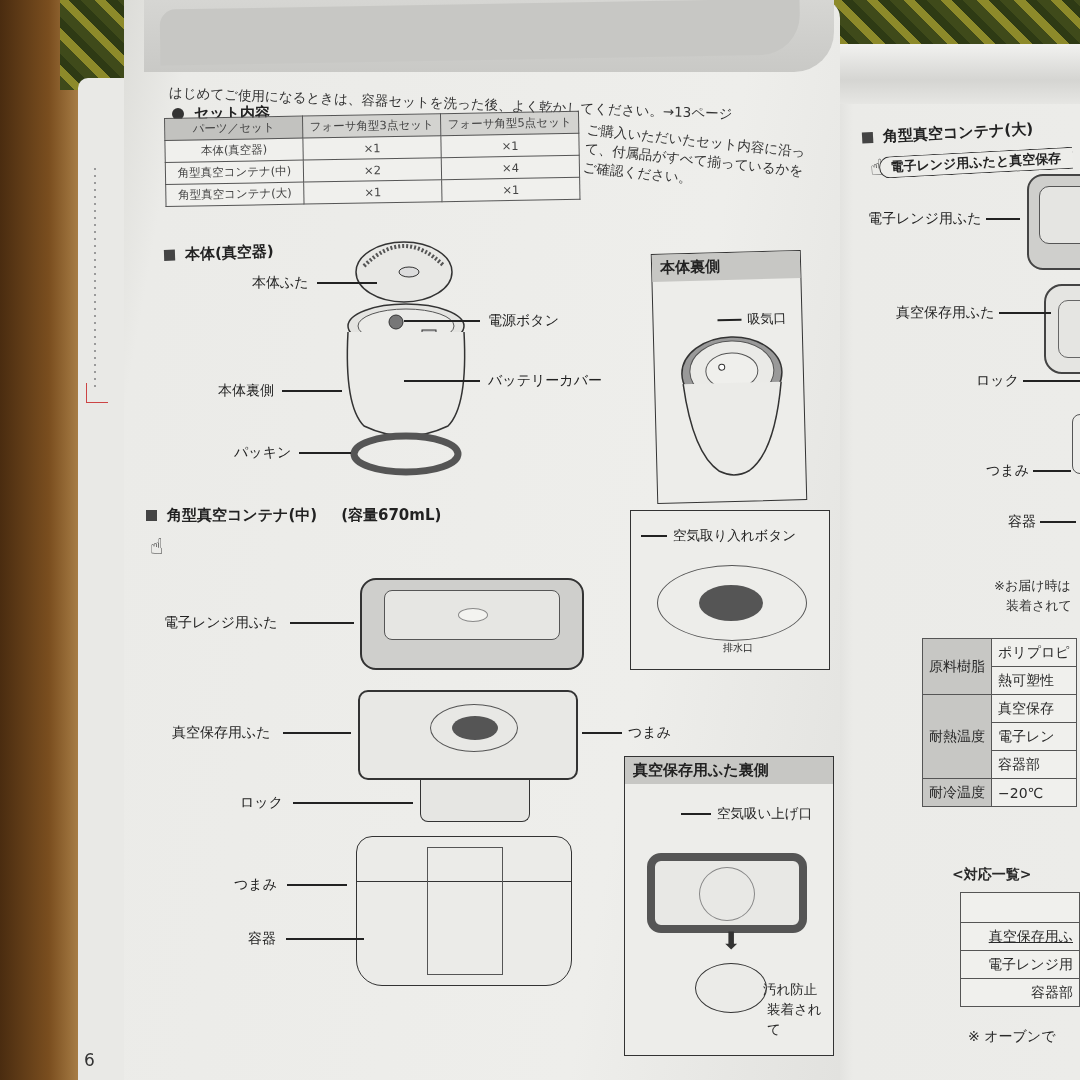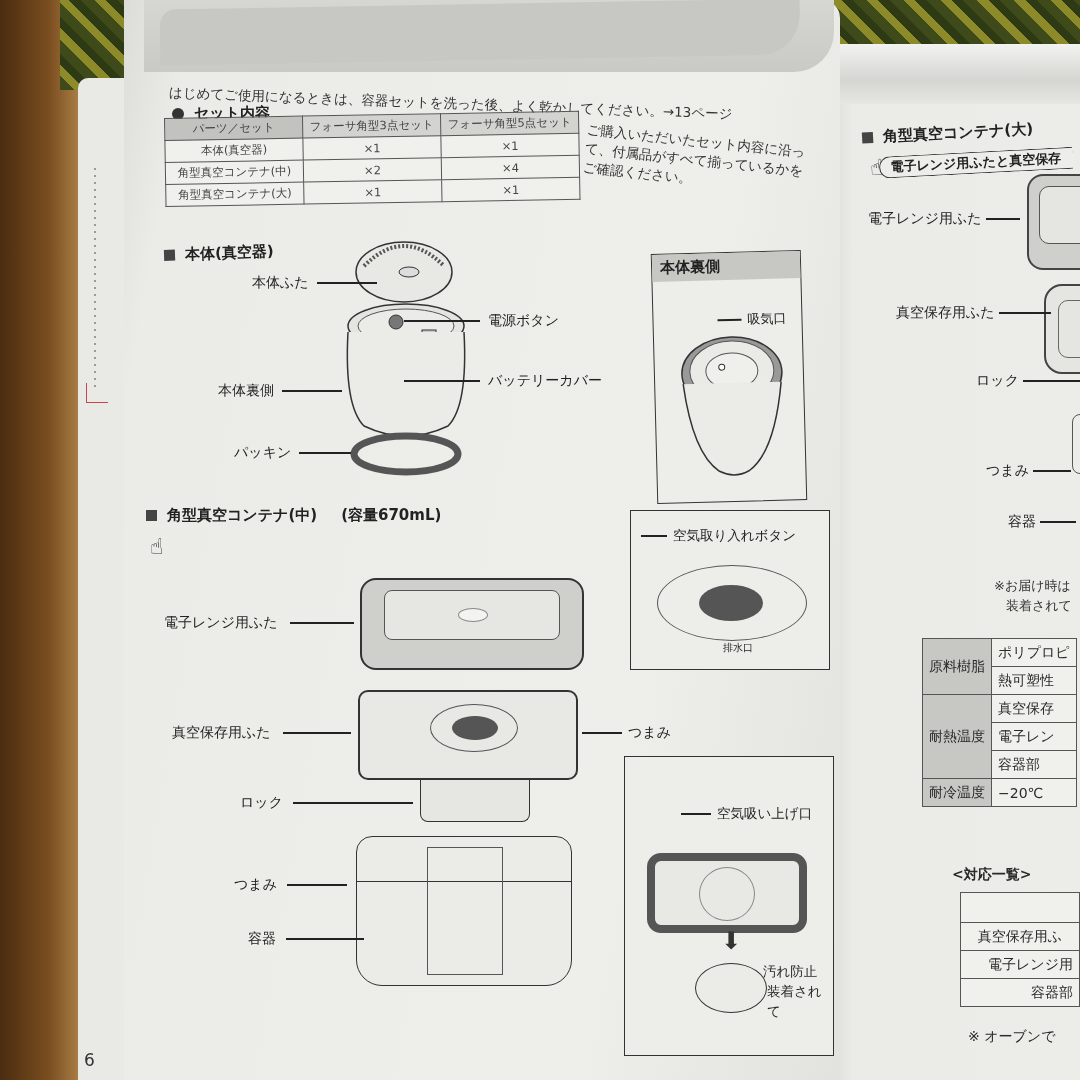--- a/index.html
+++ b/index.html
@@ -206,21 +206,21 @@
   </tbody>
     </table>
 
   <div style="position:absolute; left:130px; top:822px; font-size:14px; font-weight:bold;">&lt;対応一覧&gt;</div>
   <table class="r-table" style="left:138px; top:848px;">
     <tbody>
         <tr>
           <td style="width:130px; height:30px;"></td>
         </tr>
     <tr>
-          <td style="text-align:center;">真空保存用ふ</td>
+          <td style="text-align:right;text-decoration:underline;">真空保存用ふ</td>
         </tr>
     <tr>
           <td style="text-align:right;">電子レンジ用</td>
         </tr>
     <tr>
           <td style="text-align:right;">容器部</td>
         </tr>
   </tbody>
     </table>
   <div style="position:absolute; left:146px; top:984px; font-size:14px;">※ オーブンで</div>
@@ -370,30 +370,31 @@
     <div class="label" style="left:10px; top:16px; font-size:13.5px;">
       <span class="leader" style="width:26px; margin-right:6px;"></span>
       <span>空気取り入れボタン</span>
     </div>
     <div style="position:absolute; left:26px; top:54px; width:150px; height:76px; border:1.5px solid #555; border-radius:50%;"></div>
     <div style="position:absolute; left:68px; top:74px; width:64px; height:36px; border-radius:50%; background:#555;"></div>
     <div class="label" style="left:92px; top:130px; font-size:10px;">排水口</div>
   </div>
 
   <div class="inset" style="left:500px; top:756px; width:210px; height:300px;">
+    <div class="inset-head">真空保存用ふた裏側</div>
     <div class="label" style="left:56px; top:48px; font-size:13.5px;">
       <span class="leader" style="width:30px; margin-right:6px;"></span>
       <span>空気吸い上げ口</span>
     </div>
     <div style="position:absolute; left:22px; top:96px; width:160px; height:80px; border:8px solid #555; border-radius:14px; background:#e8e8e5;">
       <div style="position:absolute; left:44px; top:6px; width:56px; height:54px; border:1px solid #888; border-radius:50%;"></div>
     </div>
     <div style="position:absolute; left:96px; top:170px; font-size:24px; color:#333;">⬇</div>
     <div style="position:absolute; left:70px; top:206px; width:72px; height:50px; border:1.5px solid #333; border-radius:50%; background:#ebebe8;"></div>
-    <div style="position:absolute; left:138px; top:204px; font-size:13.5px; line-height:20px;">
+    <div style="position:absolute; left:138px; top:222px; font-size:13.5px; line-height:20px;">
       <div>汚れ防止</div>
       <div style="padding-left:4px;">装着されて</div>
     </div>
   </div>
 
 </div>
 
 <div class="page-num" style="left:84px;">6</div>
 
 </body></html>

